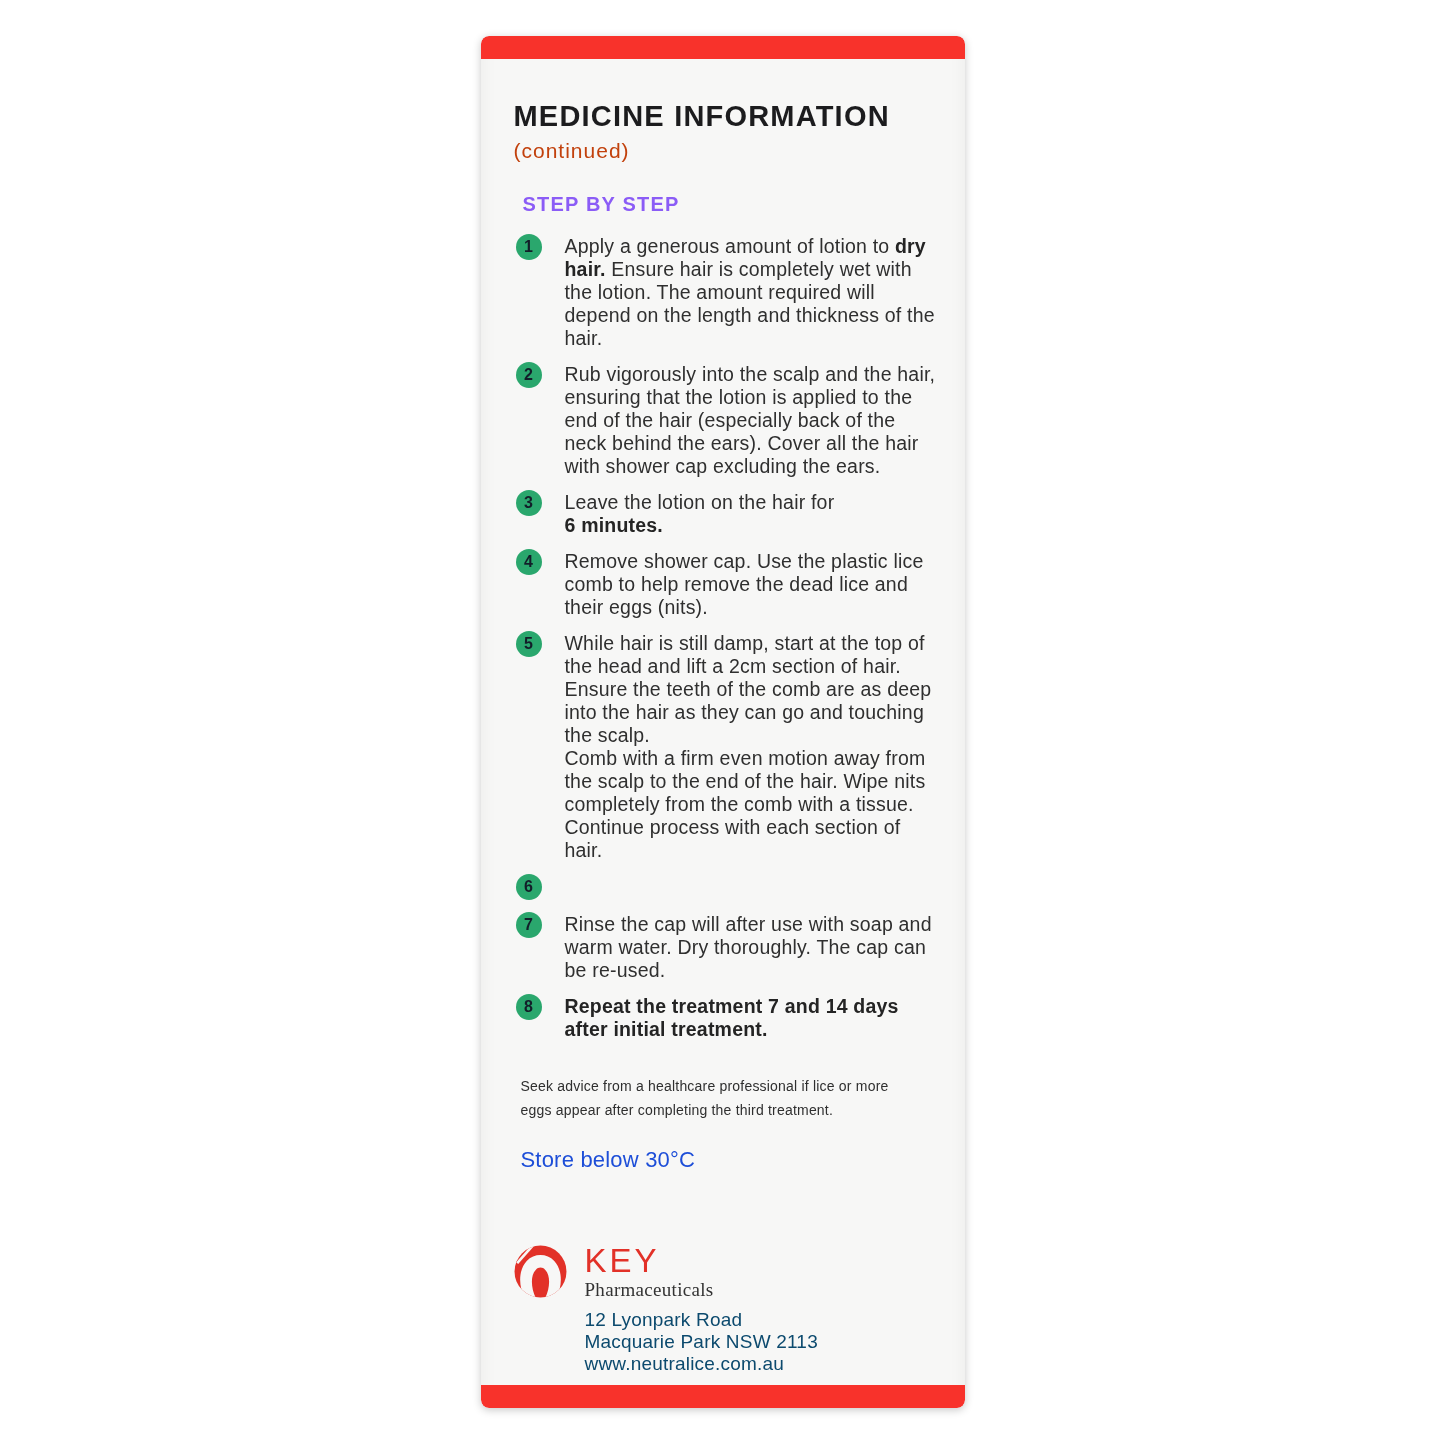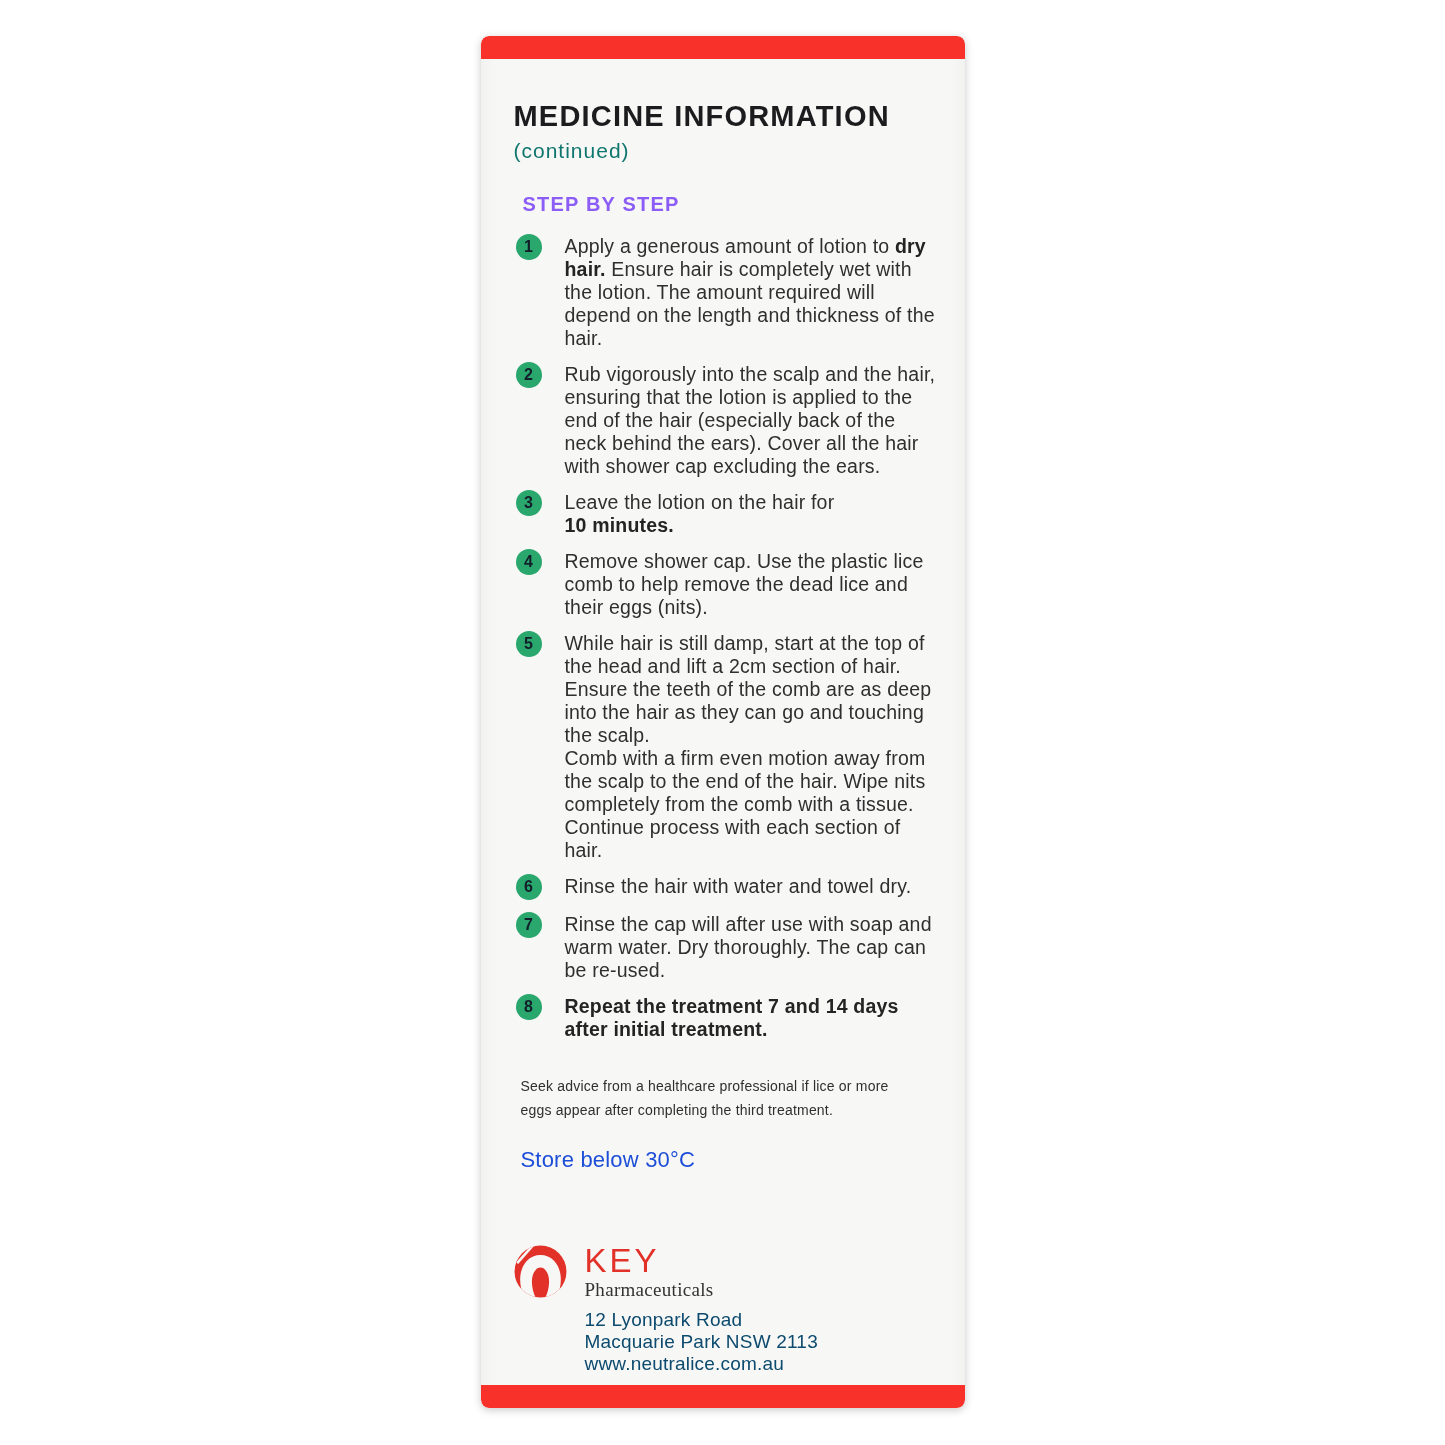--- a/index.html
+++ b/index.html
@@ -48,21 +48,21 @@
     line-height: 34px;
     font-weight: 700;
     letter-spacing: 1.2px;
     color: #1C1C1E;
   }
   .subtitle {
     margin-top: 5px;
     font-size: 21px;
     line-height: 26px;
     letter-spacing: 1px;
-    color: #0f766e;
+    color: #c2410c;
   }
   h2.section-heading {
     margin: 28px 0 0 9px;
     font-size: 20px;
     line-height: 25px;
     font-weight: 700;
     letter-spacing: 1.2px;
     color: #8b5cf6;
   }
 
@@ -159,33 +159,32 @@
         <li class="step">
           <span class="badge">1</span>
           <div class="step-text"><span>Apply a generous amount of lotion to </span><span class="b">dry hair.</span><span> Ensure hair is completely wet with the lotion. The amount required will depend on the length and thickness of the hair.</span></div>
         </li>
         <li class="step">
           <span class="badge">2</span>
           <div class="step-text"><span>Rub vigorously into the scalp and the hair, ensuring that the lotion is applied to the end of the hair (especially back of the neck behind the ears). Cover all the hair with shower cap excluding the ears.</span></div>
         </li>
         <li class="step">
           <span class="badge">3</span>
-          <div class="step-text"><span>Leave the lotion on the hair for</span><br><span class="b">10 minutes.</span></div>
+          <div class="step-text"><span>Leave the lotion on the hair for</span><br><span class="b">6 minutes.</span></div>
         </li>
         <li class="step">
           <span class="badge">4</span>
           <div class="step-text"><span>Remove shower cap. Use the plastic lice comb to help remove the dead lice and their eggs (nits).</span></div>
         </li>
         <li class="step">
           <span class="badge">5</span>
           <div class="step-text"><span>While hair is still damp, start at the top of the head and lift a 2cm section of hair. Ensure the teeth of the comb are as deep into the hair as they can go and touching the scalp.</span><br><span>Comb with a firm even motion away from the scalp to the end of the hair. Wipe nits completely from the comb with a tissue. Continue process with each section of hair.</span></div>
         </li>
         <li class="step">
           <span class="badge">6</span>
-          <div class="step-text"><span>Rinse the hair with water and towel dry.</span></div>
         </li>
         <li class="step">
           <span class="badge">7</span>
           <div class="step-text"><span>Rinse the cap will after use with soap and warm water. Dry thoroughly. The cap can be re-used.</span></div>
         </li>
         <li class="step">
           <span class="badge">8</span>
           <div class="step-text"><span class="b">Repeat the treatment 7 and 14 days after initial treatment.</span></div>
         </li>
       </ol>

